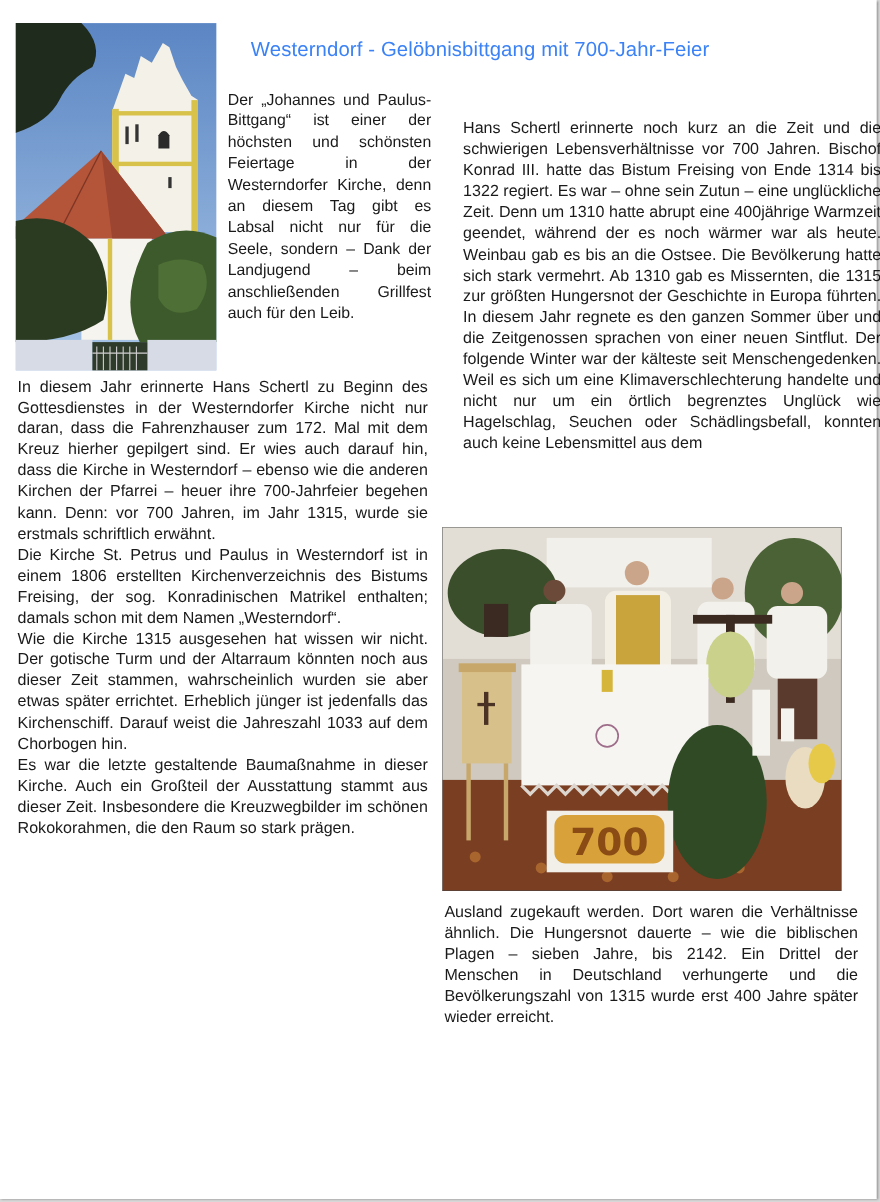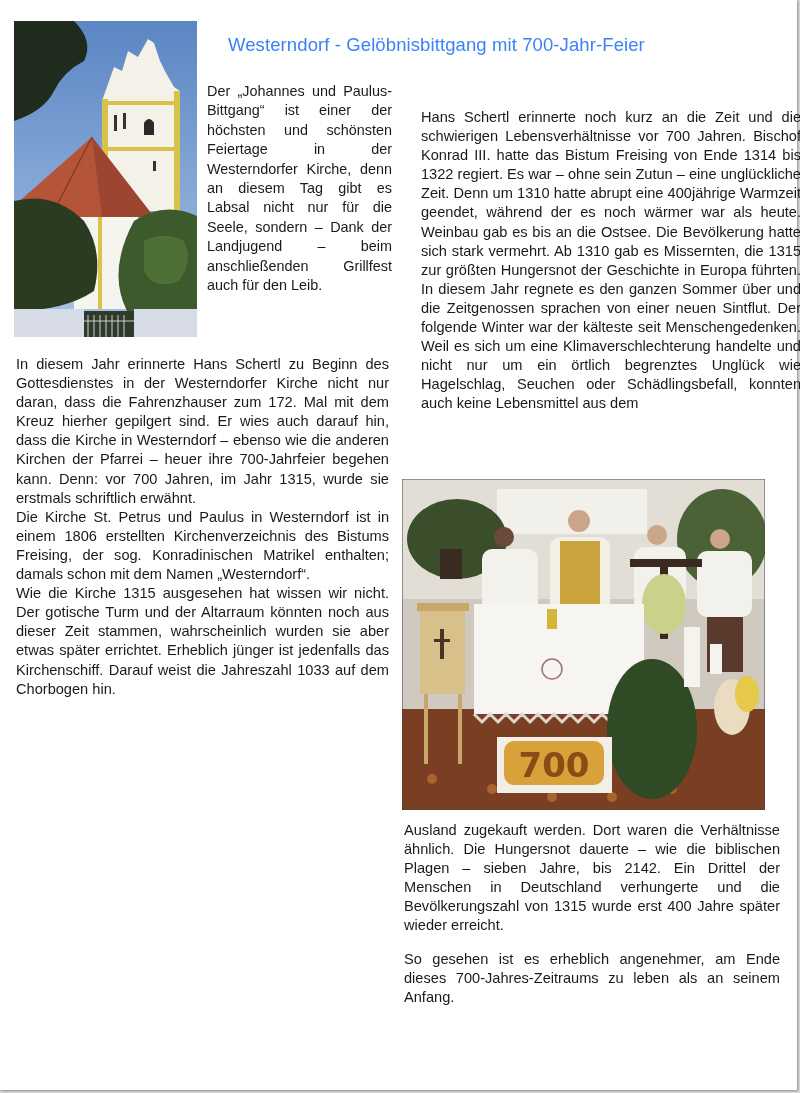--- a/index.html
+++ b/index.html
@@ -28,21 +28,21 @@
   .photo-altar  { left: 402px; top: 479px; width: 418px; height: 331px; }
   .text {
     position: absolute;
     font-size: 14.6px; line-height: 19.1px;
     text-align: justify;
     hyphens: none;
     font-family: "Liberation Sans", sans-serif;
   }
   .text p { margin: 0; }
   .intro { left: 207px; top: 82px; width: 185px; font-size: 14.4px; line-height: 19.4px; }
-  .col-left { left: 16px; top: 355px; width: 373px; }
+  .col-left { left: 16px; top: 343px; width: 373px; }
   .col-right-top { left: 421px; top: 80px; width: 380px; margin-top: 28px; }
   .col-right-bottom { left: 404px; top: 821px; width: 376px; }
   .gap { height: 14px; }
 </style>
 </head>
 <body>
 
 <div class="page">
 
   <h1 class="title">Westerndorf - Gelöbnisbittgang mit 700-Jahr-Feier</h1>
@@ -97,20 +97,21 @@
   </div>
 
   <div class="text intro">
     <p>Der „Johannes und Paulus-Bittgang“ ist einer der höchsten und schönsten Feiertage in der Westerndorfer Kirche, denn an diesem Tag gibt es Labsal nicht nur für die Seele, sondern – Dank der Landjugend – beim anschließenden Grillfest auch für den Leib.</p>
   </div>
 
   <div class="text col-left">
     <p>In diesem Jahr erinnerte Hans Schertl zu Beginn des Gottesdienstes in der Westerndorfer Kirche nicht nur daran, dass die Fahrenzhauser zum 172. Mal mit dem Kreuz hierher gepilgert sind. Er wies auch darauf hin, dass die Kirche in Westerndorf – ebenso wie die anderen Kirchen der Pfarrei – heuer ihre 700-Jahrfeier begehen kann. Denn: vor 700 Jahren, im Jahr 1315, wurde sie erstmals schriftlich erwähnt.</p>
     <p>Die Kirche St. Petrus und Paulus in Westerndorf ist in einem 1806 erstellten Kirchenverzeichnis des Bistums Freising, der sog. Konradinischen Matrikel enthalten; damals schon mit dem Namen „Westerndorf“.</p>
     <p>Wie die Kirche 1315 ausgesehen hat wissen wir nicht. Der gotische Turm und der Altarraum könnten noch aus dieser Zeit stammen, wahrscheinlich wurden sie aber etwas später errichtet. Erheblich jünger ist jedenfalls das Kirchenschiff. Darauf weist die Jahreszahl 1033 auf dem Chorbogen hin.</p>
+    <p>Es war die letzte gestaltende Baumaßnahme in dieser Kirche. Auch ein Großteil der Ausstattung stammt aus dieser Zeit. Insbesondere die Kreuzwegbilder im schönen Rokokorahmen, die den Raum so stark prägen.</p>
   </div>
 
   <div class="text col-right-top">
     <p>Hans Schertl erinnerte noch kurz an die Zeit und die schwierigen Lebensverhältnisse vor 700 Jahren. Bischof Konrad III. hatte das Bistum Freising von Ende 1314 bis 1322 regiert. Es war – ohne sein Zutun – eine unglückliche Zeit. Denn um 1310 hatte abrupt eine 400jährige Warmzeit geendet, während der es noch wärmer war als heute. Weinbau gab es bis an die Ostsee. Die Bevölkerung hatte sich stark vermehrt. Ab 1310 gab es Missernten, die 1315 zur größten Hungersnot der Geschichte in Europa führten. In diesem Jahr regnete es den ganzen Sommer über und die Zeitgenossen sprachen von einer neuen Sintflut. Der folgende Winter war der kälteste seit Menschengedenken. Weil es sich um eine Klimaverschlechterung handelte und nicht nur um ein örtlich begrenztes Unglück wie Hagelschlag, Seuchen oder Schädlingsbefall, konnten auch keine Lebensmittel aus dem</p>
   </div>
 
   <div class="photo photo-altar" title="Gottesdienst am Altar mit Breze in Form der Zahl 700">
     <svg width="363" height="331" viewBox="0 0 363 331">
       <rect x="0" y="0" width="363" height="331" fill="#cfc9bf"></rect>
       <rect x="0" y="0" width="363" height="120" fill="#e2ded6"></rect>
@@ -167,16 +168,15 @@
       <rect x="95" y="258" width="115" height="56" fill="#f2efe8"></rect>
       <rect x="102" y="262" width="100" height="44" rx="10" fill="#d9a13a"></rect>
       <text x="152" y="298" text-anchor="middle" font-family="DejaVu Sans, sans-serif" font-weight="bold" font-size="34" fill="#8a4c14">700</text>
       <rect x="0" y="0" width="363" height="331" fill="none" stroke="#444" stroke-width="1"></rect>
     </svg>
   </div>
 
   <div class="text col-right-bottom">
     <p>Ausland zugekauft werden. Dort waren die Verhältnisse ähnlich. Die Hungersnot dauerte – wie die biblischen Plagen – sieben Jahre, bis 2142. Ein Drittel der Menschen in Deutschland verhungerte und die Bevölkerungszahl von 1315 wurde erst 400 Jahre später wieder erreicht.</p>
     <div class="gap"></div>
-    <p>So gesehen ist es erheblich angenehmer, am Ende dieses 700-Jahres-Zeitraums zu leben als an seinem Anfang.</p>
   </div>
 
 </div>
 
 </body></html>

